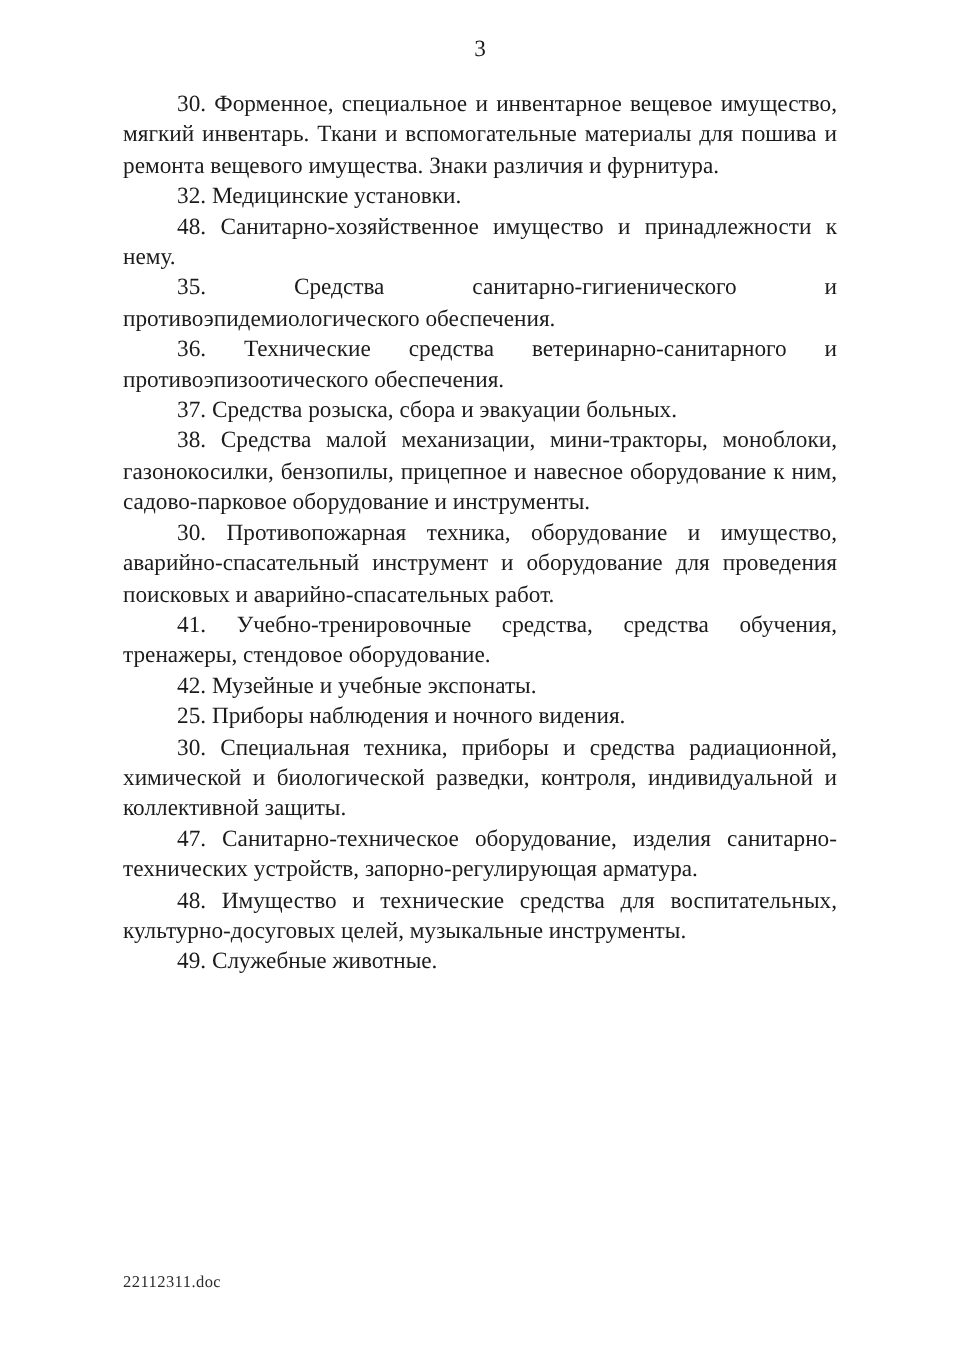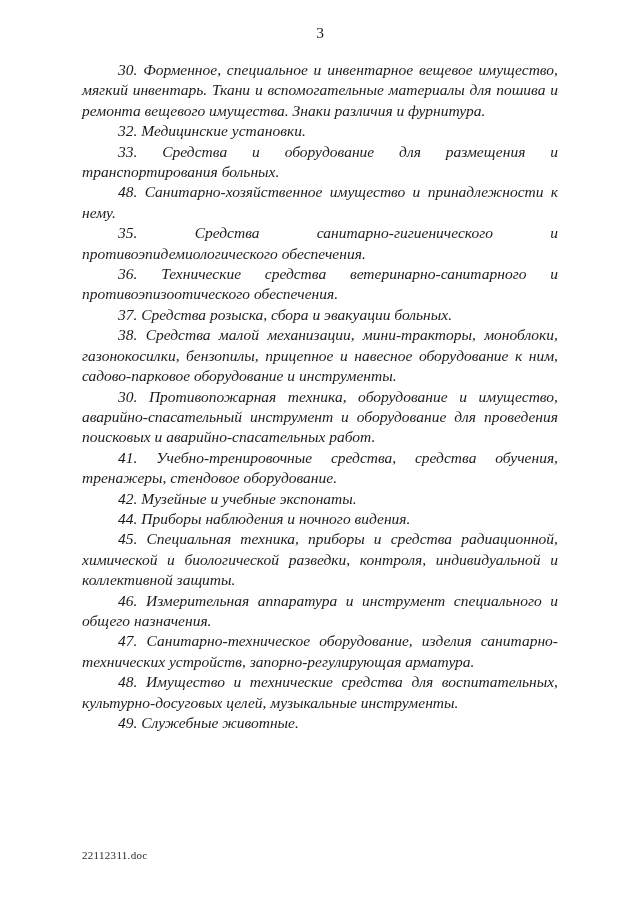--- a/index.html
+++ b/index.html
@@ -31,21 +31,20 @@
     left: 82px;
     width: 476px;
     font-size: 15.5px;
     line-height: 20.4px;
     text-align: justify;
   }
   .content p {
     margin: 0;
     padding: 0;
     text-indent: 36px;
-    font-style: italic;
   }
   .footer {
     position: absolute;
     left: 82px;
     top: 849px;
     font-size: 11px;
     line-height: 12px;
     color: #2a2a2a;
     letter-spacing: 0.3px;
     font-family: Liberation Serif, serif;
@@ -53,31 +52,29 @@
 </style>
 </head>
 <body>
 
 <div class="page">
   <div class="page-number">3</div>
 
   <div class="content">
       <p>30. Форменное, специальное и инвентарное вещевое имущество, мягкий инвентарь. Ткани и вспомогательные материалы для пошива и ремонта вещевого имущества. Знаки различия и фурнитура.</p>
       <p>32. Медицинские установки.</p>
-      <p>33. Средства и оборудование для размещения и транспортирования больных.</p>
       <p>48. Санитарно-хозяйственное имущество и принадлежности к нему.</p>
       <p>35. Средства санитарно-гигиенического и противоэпидемиологического обеспечения.</p>
       <p>36. Технические средства ветеринарно-санитарного и противоэпизоотического обеспечения.</p>
       <p>37. Средства розыска, сбора и эвакуации больных.</p>
       <p>38. Средства малой механизации, мини-тракторы, моноблоки, газонокосилки, бензопилы, прицепное и навесное оборудование к ним, садово-парковое оборудование и инструменты.</p>
       <p>30. Противопожарная техника, оборудование и имущество, аварийно-спасательный инструмент и оборудование для проведения поисковых и аварийно-спасательных работ.</p>
       <p>41. Учебно-тренировочные средства, средства обучения, тренажеры, стендовое оборудование.</p>
       <p>42. Музейные и учебные экспонаты.</p>
-      <p>44. Приборы наблюдения и ночного видения.</p>
-      <p>45. Специальная техника, приборы и средства радиационной, химической и биологической разведки, контроля, индивидуальной и коллективной защиты.</p>
-      <p>46. Измерительная аппаратура и инструмент специального и общего назначения.</p>
+      <p>25. Приборы наблюдения и ночного видения.</p>
+      <p>30. Специальная техника, приборы и средства радиационной, химической и биологической разведки, контроля, индивидуальной и коллективной защиты.</p>
       <p>47. Санитарно-техническое оборудование, изделия санитарно-технических устройств, запорно-регулирующая арматура.</p>
       <p>48. Имущество и технические средства для воспитательных, культурно-досуговых целей, музыкальные инструменты.</p>
       <p>49. Служебные животные.</p>
     </div>
 
   <div class="footer">22112311.doc</div>
 </div>
 
 </body></html>

